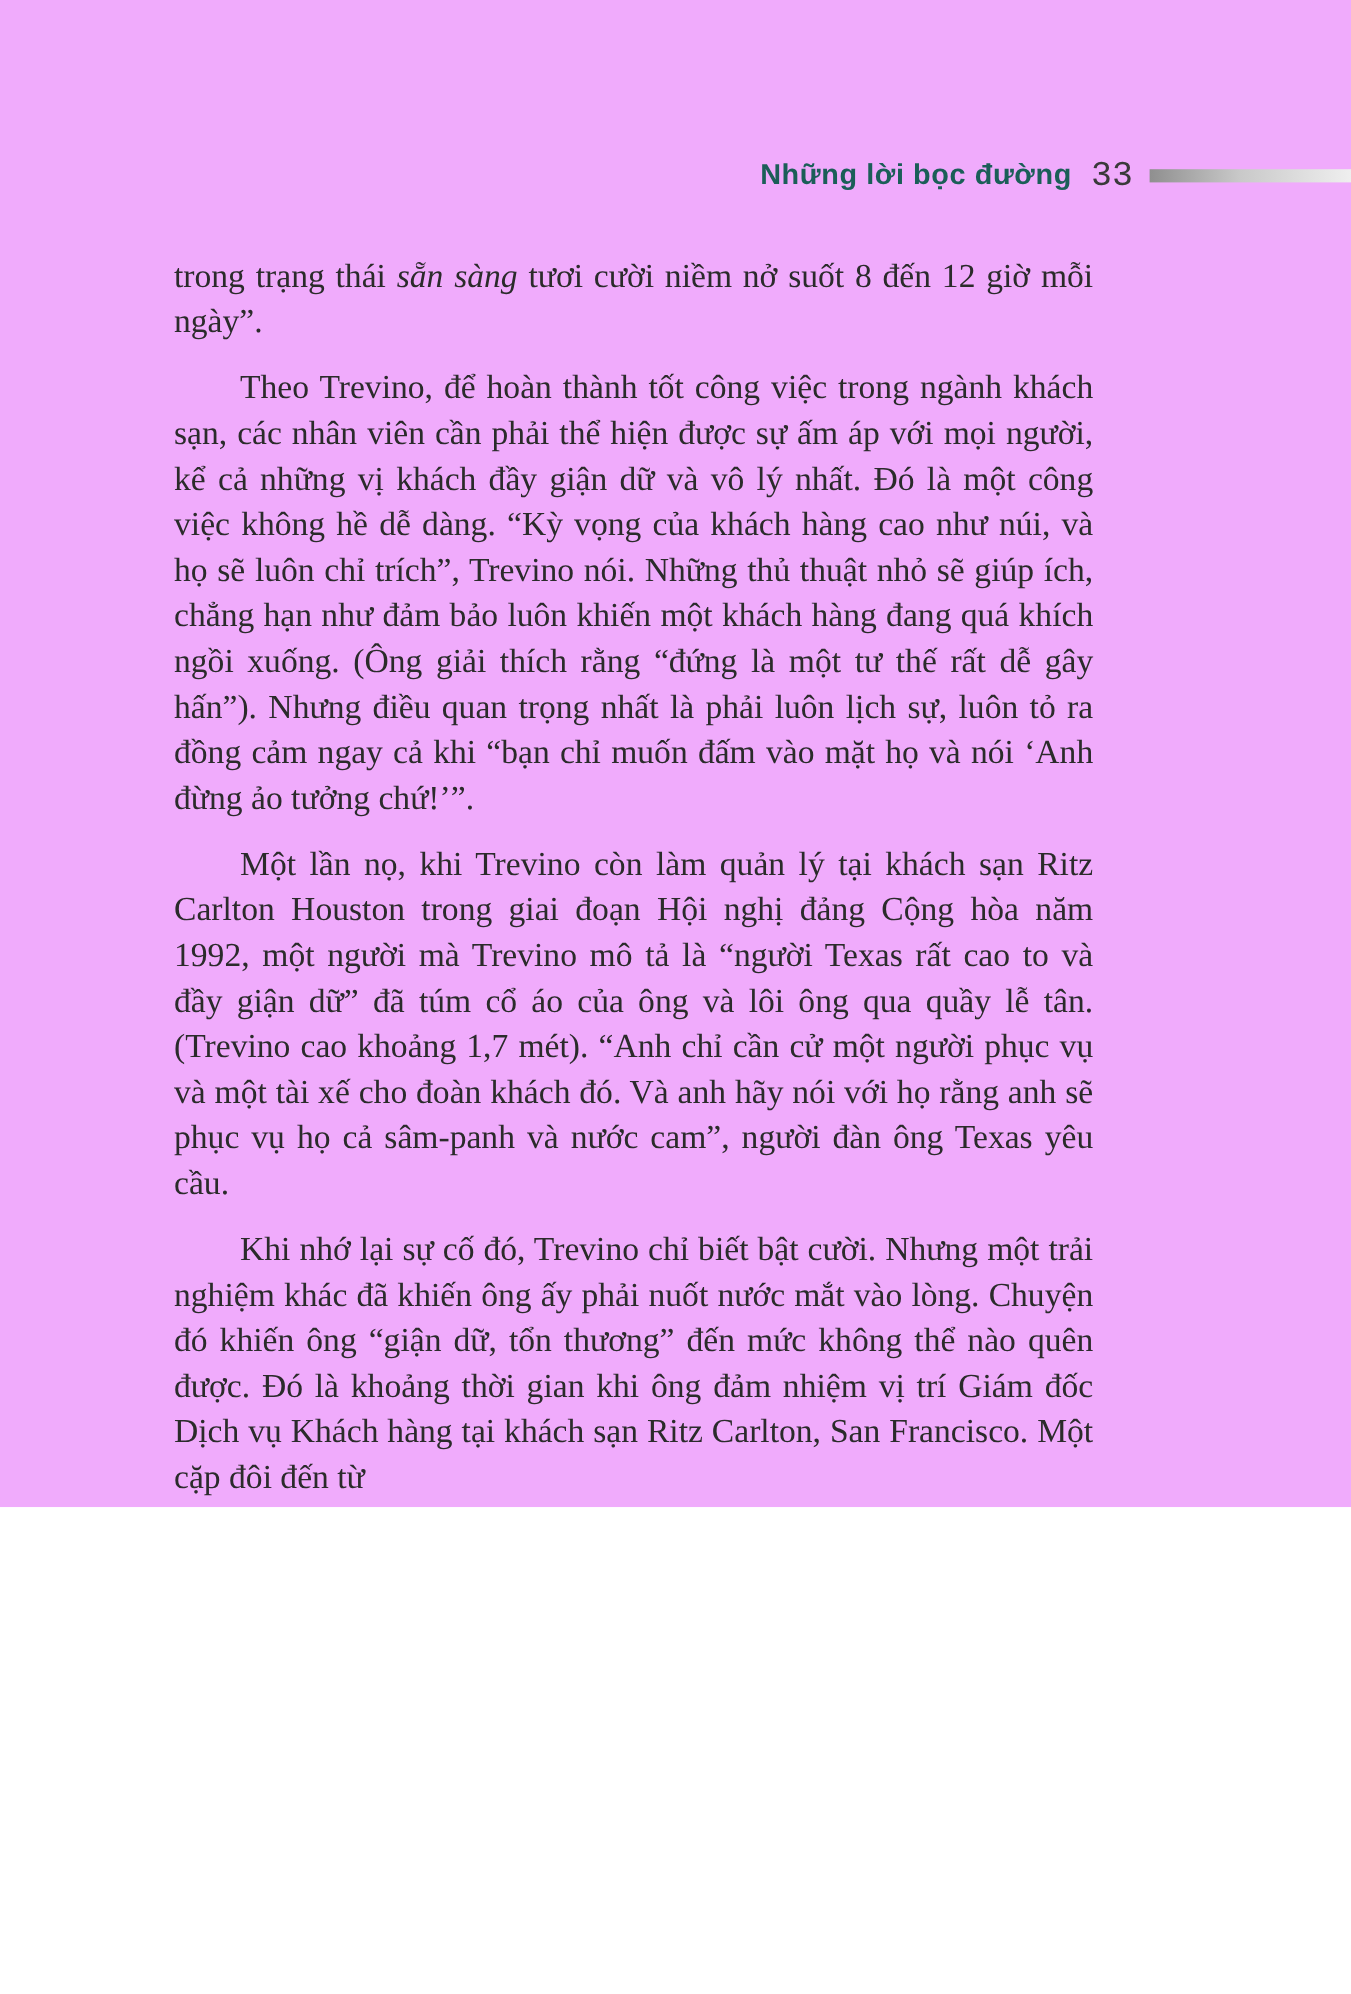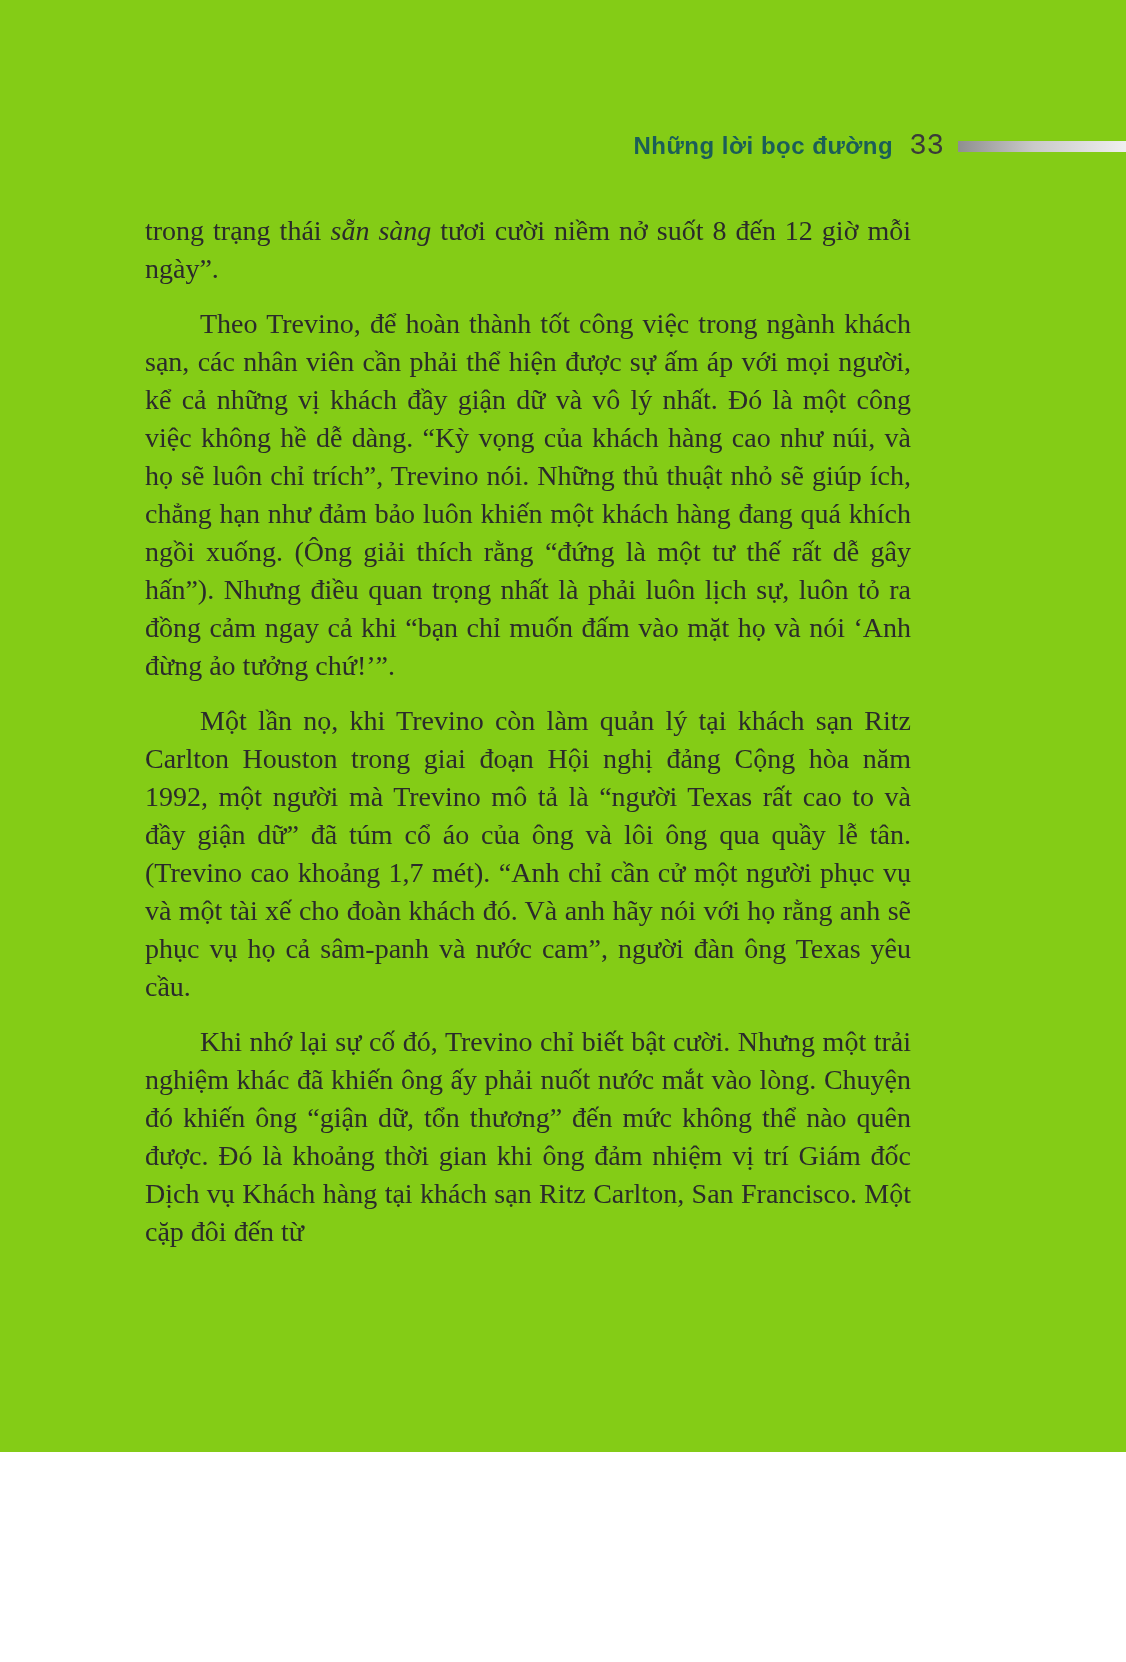--- a/index.html
+++ b/index.html
@@ -3,22 +3,22 @@
 <meta charset="utf-8">
 <style>
   html, body {
     margin: 0;
     padding: 0;
     background: #ffffff;
   }
   .page {
     position: relative;
     width: 1126px;
-    height: 1452px;
-    background: #84cc16;
+    height: 1256px;
+    background: #f0abfc;
     overflow: hidden;
     font-family: "Liberation Serif", serif;
     color: #2b2b2b;
   }
   .header {
     position: absolute;
     top: 128px;
     left: 145px;
     right: 0;
     height: 36px;

